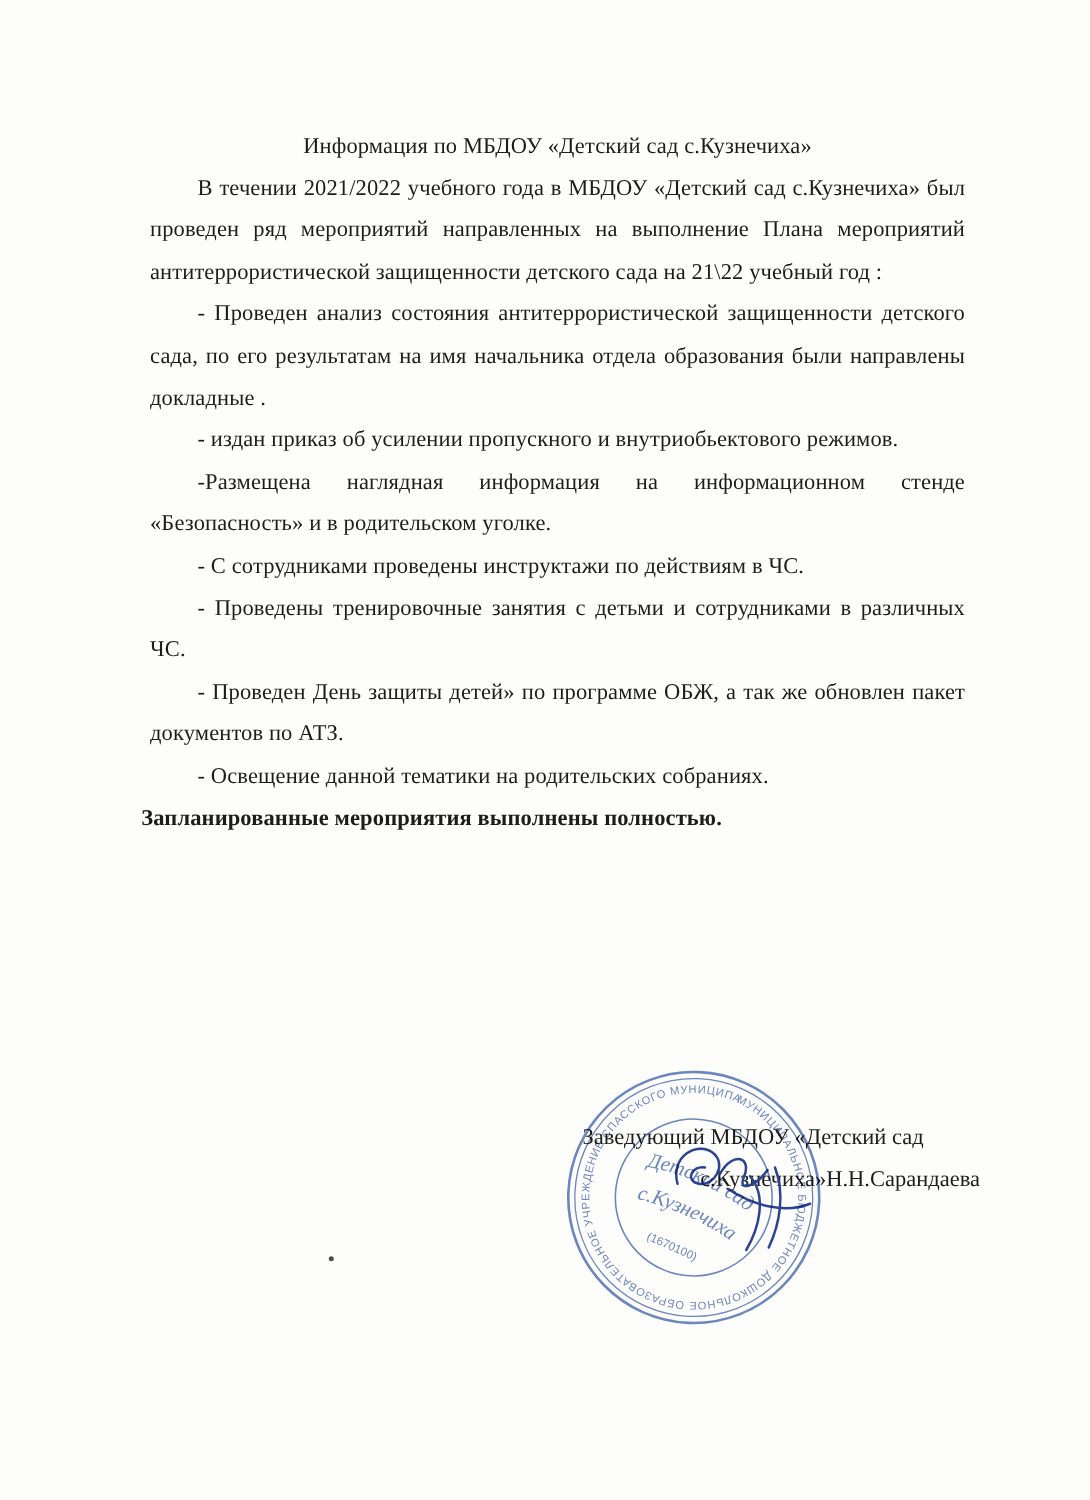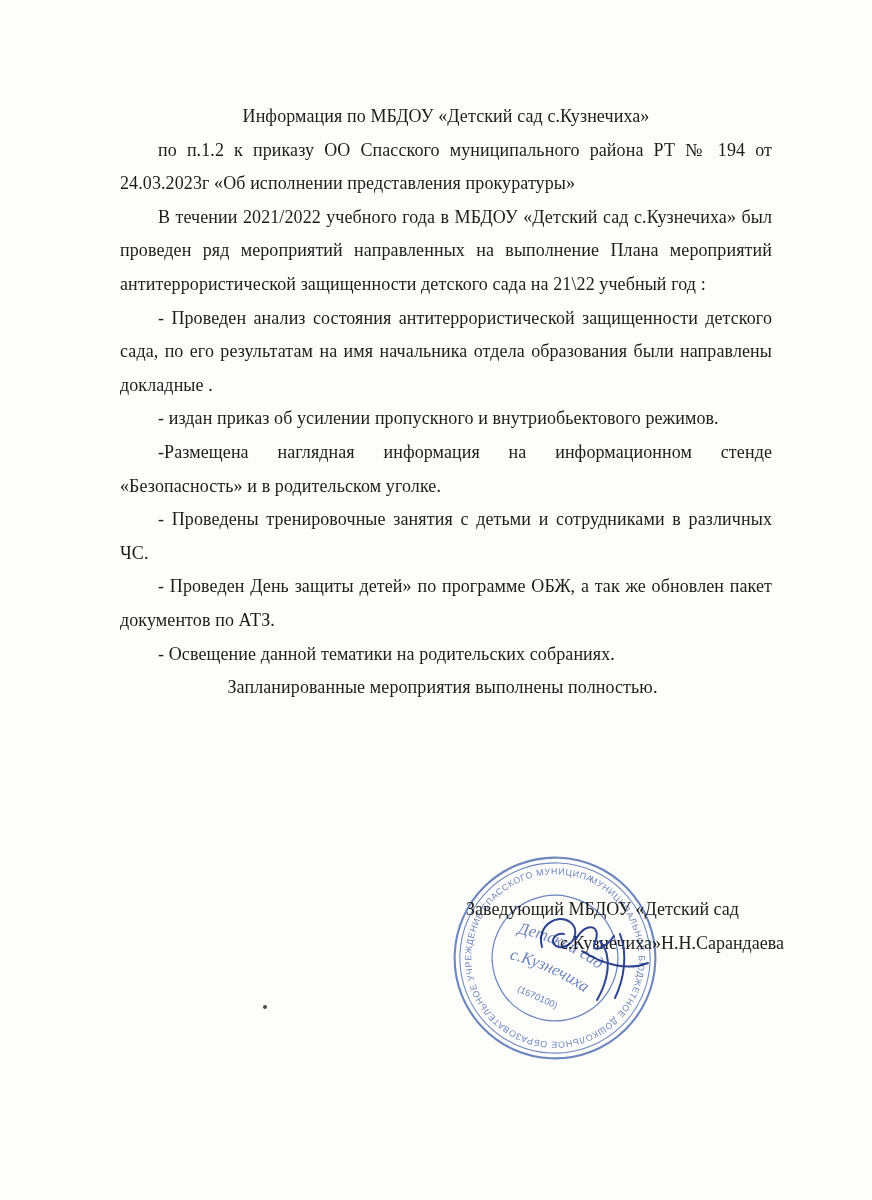--- a/index.html
+++ b/index.html
@@ -24,22 +24,23 @@
     font-weight:400;
     text-align:center;
   }
   .para {
     margin:0;
     text-align:justify;
     text-indent:38px;
   }
   .closing {
     margin:0 0 0 -7px;
-    text-align:center;
+    text-align:left;
     text-indent:0;
+    font-weight:bold;
   }
   .sig-block {
     position:absolute;
     top:893px; right:88px;
     width:348px;
     font-size:18px;
     line-height:33.6px;
   }
   .sig-line1 { margin-left:30px; }
   .sig-row {
@@ -70,25 +71,25 @@
     opacity:0.85;
   }
 </style>
 </head>
 <body>
 
 <div class="page">
 
   <div class="content">
     <h1 class="title">Информация по МБДОУ «Детский сад с.Кузнечиха»</h1>
-    <p class="para">по п.1.2 к приказу ОО Спасского муниципального района РТ № 194 от 24.03.2023г «Об исполнении представления прокуратуры»</p>
     <p class="para">В течении 2021/2022 учебного года в МБДОУ «Детский сад с.Кузнечиха» был проведен ряд мероприятий направленных на выполнение Плана мероприятий антитеррористической защищенности детского сада на 21\22 учебный год :</p>
     <p class="para">- Проведен анализ состояния антитеррористической защищенности детского сада, по его результатам на имя начальника отдела образования были направлены докладные .</p>
     <p class="para">- издан приказ об усилении пропускного и внутриобьектового режимов.</p>
     <p class="para">-Размещена наглядная информация на информационном стенде «Безопасность» и в родительском уголке.</p>
+    <p class="para">- С сотрудниками проведены инструктажи по действиям в ЧС.</p>
     <p class="para">- Проведены тренировочные занятия с детьми и сотрудниками в различных ЧС.</p>
     <p class="para">- Проведен День защиты детей» по программе ОБЖ, а так же обновлен пакет документов по АТЗ.</p>
     <p class="para">- Освещение данной тематики на родительских собраниях.</p>
     <p class="para closing">Запланированные мероприятия выполнены полностью.</p>
   </div>
 
   <div class="sig-block">
     <div class="sig-line1">Заведующий МБДОУ «Детский сад</div>
     <div class="sig-row">
       <span>с.Кузнечиха»</span>

